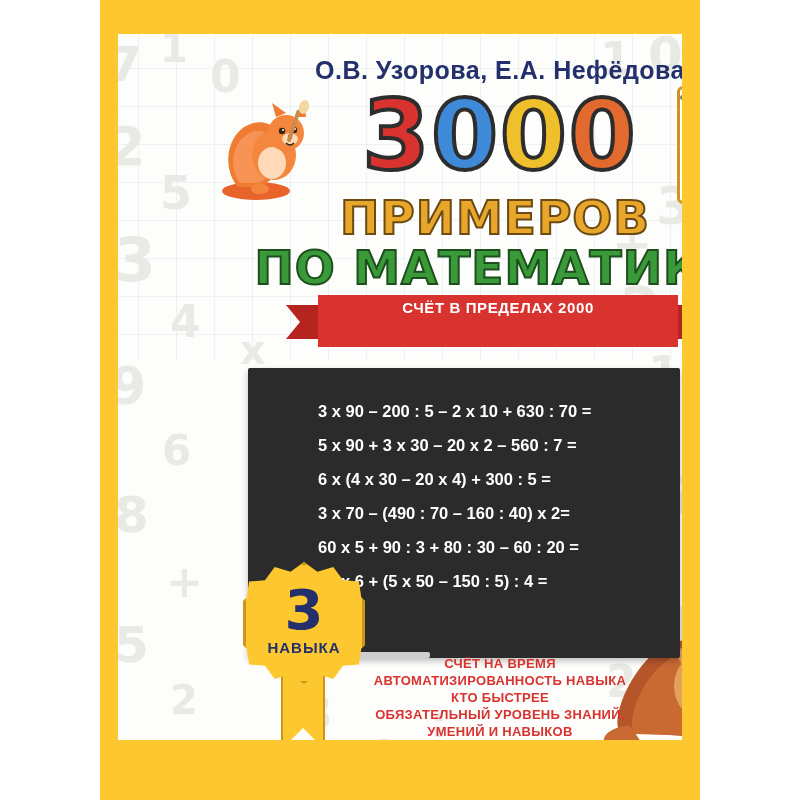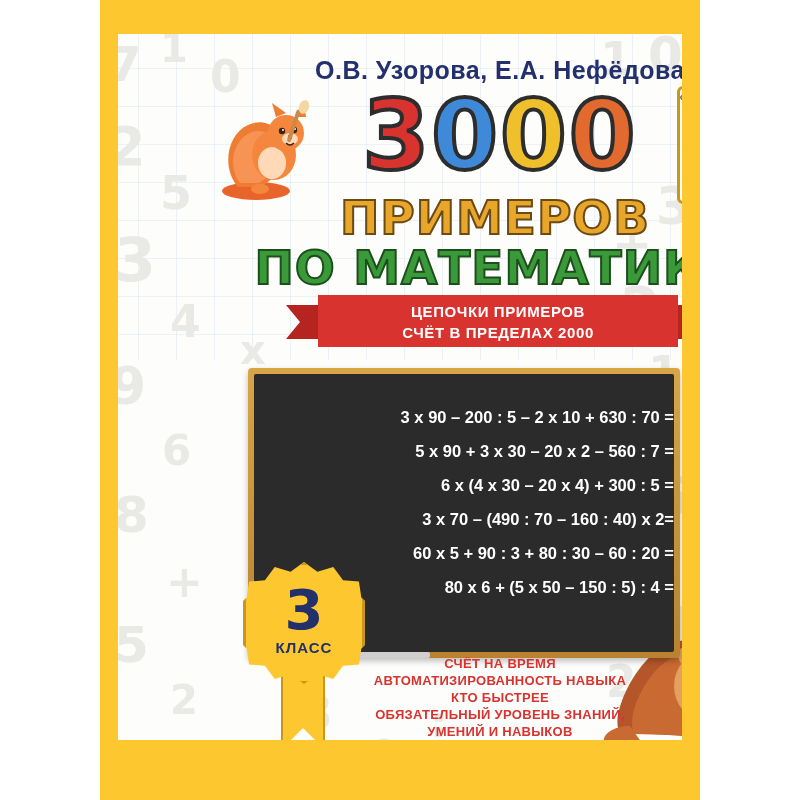--- a/index.html
+++ b/index.html
@@ -89,23 +89,22 @@
      clip-path:polygon(0 0,100% 0,100% 100%,0 100%,14px 50%);}
   .ribbon-r{position:absolute;left:566px;top:305px;width:44px;height:34px;background:#b6241f;
      clip-path:polygon(0 0,100% 0,calc(100% - 14px) 50%,100% 100%,0 100%);}
 
   
   .board-frame{
     position:absolute;left:148px;top:368px;width:432px;height:290px;
     background:linear-gradient(#d9a547,#b9822f);
     border-radius:4px;
     box-shadow:0 3px 6px rgba(0,0,0,.25);
-    padding:6px;
+    padding:0;
     box-sizing:border-box;
-    text-align:right;
   }
   .board{
     width:100%;height:100%;background:#2b2b2b;border-radius:2px;
     box-sizing:border-box;padding:26px 0 0 70px;
   }
   .board .eq{
     color:#fff;font-size:16.5px;font-weight:700;line-height:34px;white-space:nowrap;
     font-family:"Liberation Sans", sans-serif;
   }
   .board-ledge{
@@ -260,21 +259,20 @@
   <div class="title-3000">
     <span class="d d0">3</span><span class="d d1">0</span><span class="d d2">0</span><span class="d d3">0</span>
   </div>
 
   <div class="line-primerov">ПРИМЕРОВ</div>
   <div class="line-math">ПО МАТЕМАТИКЕ</div>
 
   <div class="ribbon-l"></div>
   <div class="ribbon-r"></div>
   <div class="ribbon">
-    <div class="r1">ЦЕПОЧКИ ПРИМЕРОВ</div>
     <div class="r2">СЧЁТ В ПРЕДЕЛАХ 2000</div>
   </div>
 
   <div class="board-frame">
     <div class="board">
       <div class="eq">3 х 90 – 200 : 5 – 2 х 10 + 630 : 70 =</div>
       <div class="eq">5 х 90 + 3 х 30 – 20 х 2 – 560 : 7 =</div>
       <div class="eq">6 х (4 х 30 – 20 х 4) + 300 : 5 =</div>
       <div class="eq">3 х 70 – (490 : 70 – 160 : 40) х 2=</div>
       <div class="eq">60 х 5 + 90 : 3 + 80 : 30 – 60 : 20 =</div>
@@ -288,21 +286,21 @@
     <div>АВТОМАТИЗИРОВАННОСТЬ НАВЫКА</div>
     <div>КТО БЫСТРЕЕ</div>
     <div>ОБЯЗАТЕЛЬНЫЙ УРОВЕНЬ ЗНАНИЙ,</div>
     <div>УМЕНИЙ И НАВЫКОВ</div>
   </div>
 
   <div class="badge-wrap">
     <div class="ribbon-tail"></div>
     <div class="badge">
       <div class="num">3</div>
-      <div class="lbl">КЛАСС</div>
+      <div class="lbl">НАВЫКА</div>
     </div>
   </div>
 
   <div class="logo">
     <div class="arc">ОБРАЗОВАТЕЛЬНЫЕ</div>
     <div class="owl">
       <svg width="52" height="54" viewBox="0 0 52 54">
         <rect x="10" y="4" width="32" height="6" fill="#2d2d2d"></rect>
         <path d="M26 -2 L44 6 L26 14 L8 6 Z" fill="#2d2d2d"></path>
         <path d="M42 8 l0 10 l-3 0 l0 -10 z" fill="#2d2d2d"></path>

